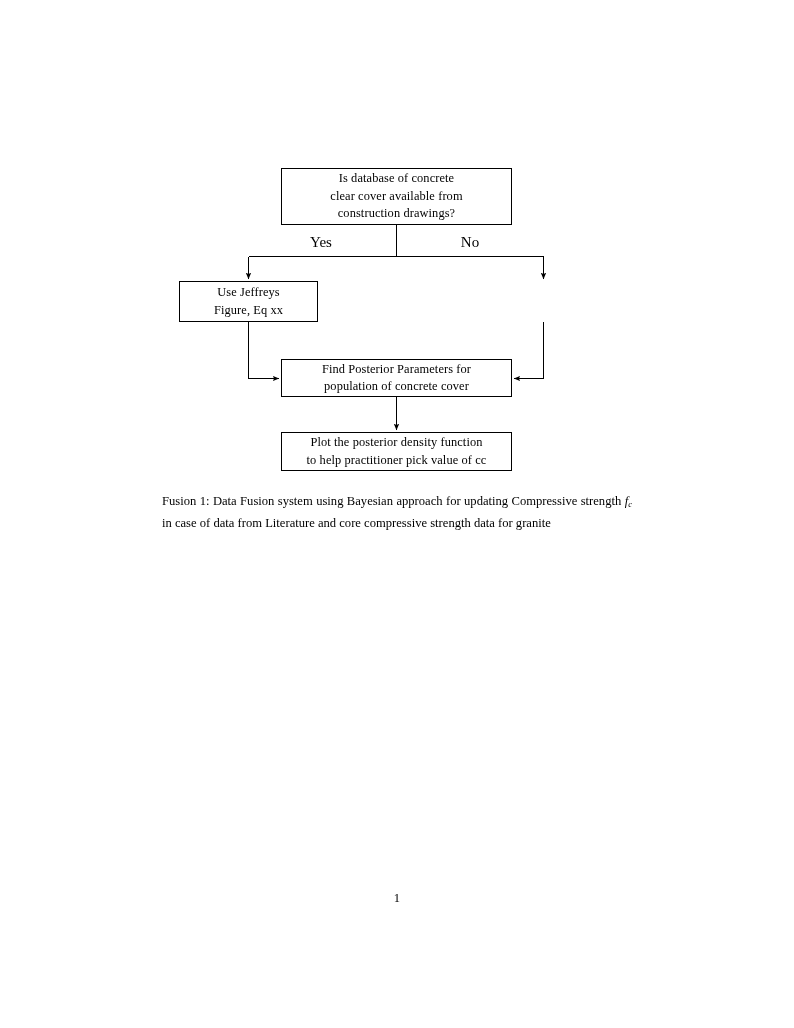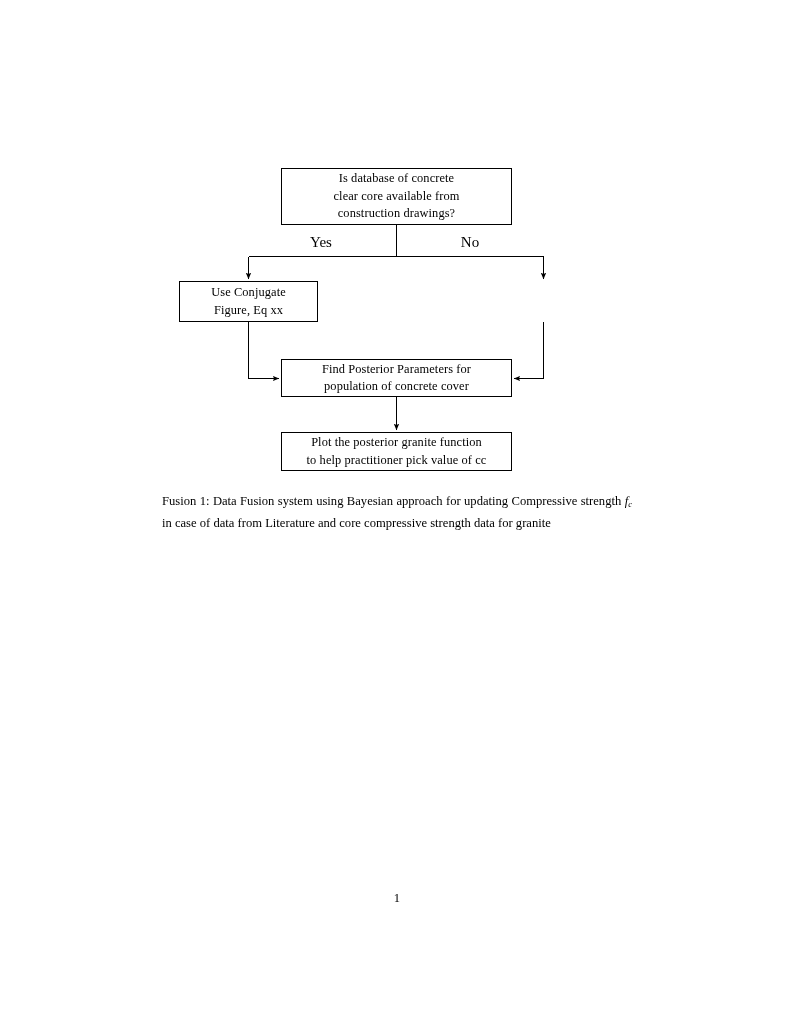--- a/index.html
+++ b/index.html
@@ -144,40 +144,40 @@
         <path d="M248.5,322 L248.5,378.5 L279,378.5" marker-end="url(#arrowhead)"></path>
 
         <path d="M543.5,322 L543.5,378.5 L514,378.5" marker-end="url(#arrowhead)"></path>
 
         <path d="M396.5,397 L396.5,430" marker-end="url(#arrowhead)"></path>
       </g>
     </svg>
 
     <div class="node" id="node-question">
       <span class="line">Is database of concrete</span>
-      <span class="line">clear core available from</span>
+      <span class="line">clear cover available from</span>
       <span class="line">construction drawings?</span>
     </div>
 
     <div class="branch-label" id="label-yes">Yes</div>
     <div class="branch-label" id="label-no">No</div>
 
     <div class="node" id="node-jeffreys">
-      <span class="line">Use Conjugate</span>
+      <span class="line">Use Jeffreys</span>
       <span class="line">Figure, Eq xx</span>
     </div>
 
 
     <div class="node" id="node-posterior">
       <span class="line">Find Posterior Parameters for</span>
       <span class="line">population of concrete cover</span>
     </div>
 
     <div class="node" id="node-plot">
-      <span class="line">Plot the posterior granite function</span>
+      <span class="line">Plot the posterior density function</span>
       <span class="line">to help practitioner pick value of cc</span>
     </div>
 
   </div>
 
   <div id="caption"><span>Fusion 1:</span><span> Data Fusion system using Bayesian approach for updating Compressive strength </span><span class="mathit">f</span><span class="sub">c</span><span> in case of data from Literature and core compressive strength data for granite</span></div>
 
   <div id="page-number">1</div>
 
 </div>

